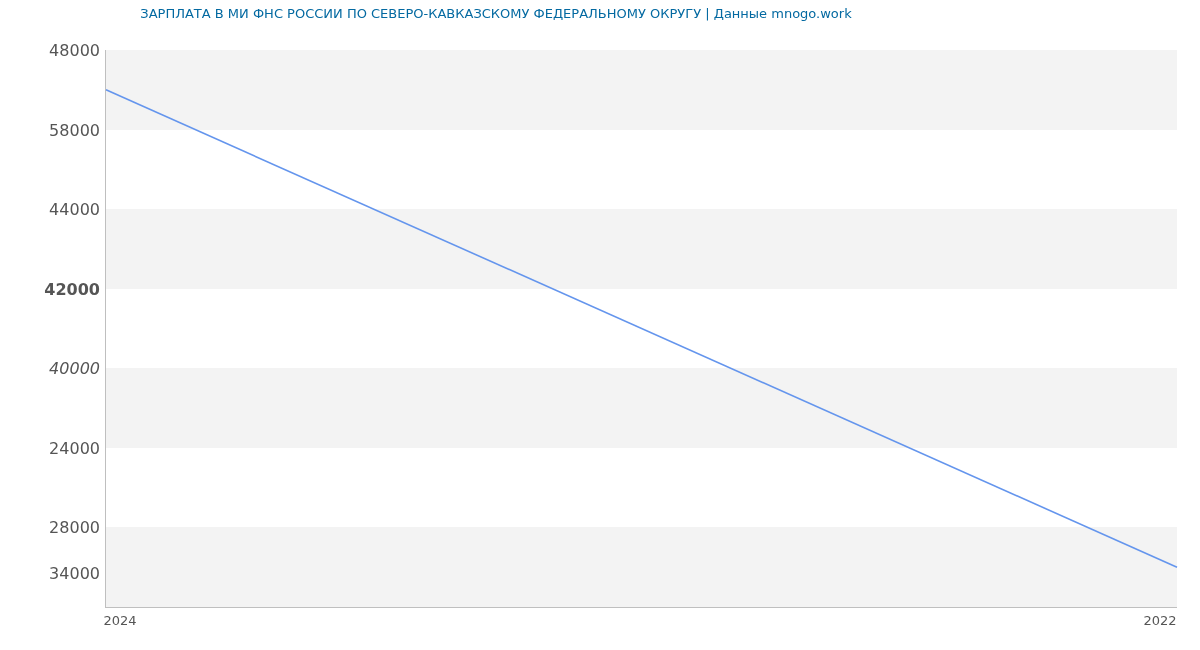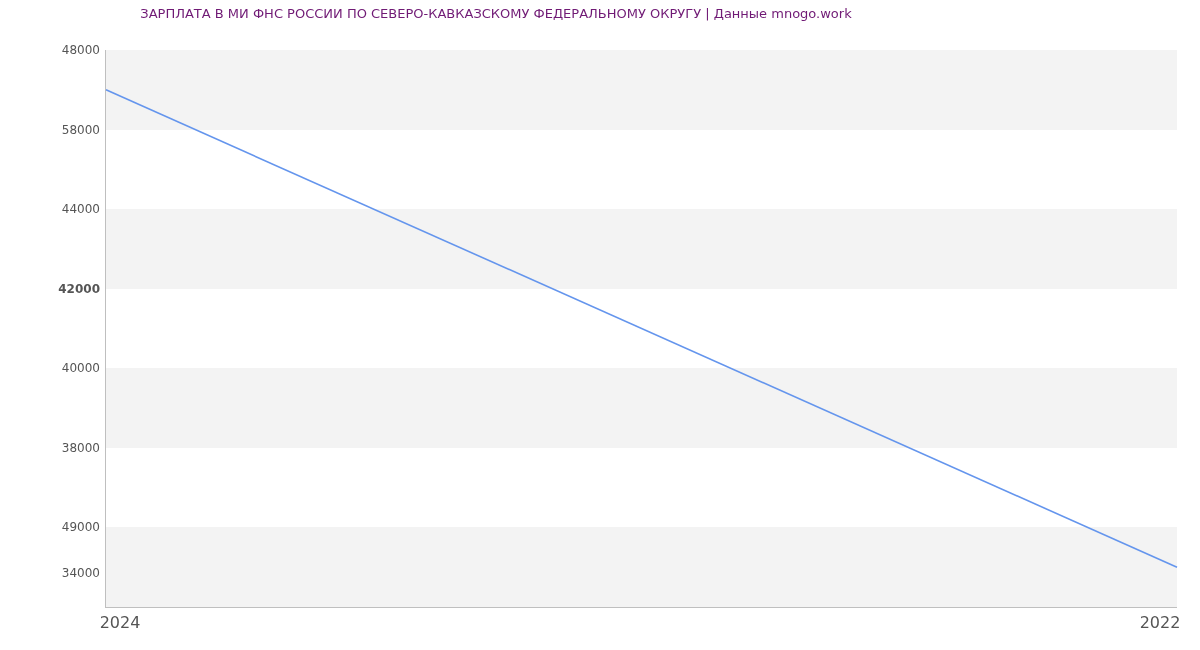--- a/index.html
+++ b/index.html
@@ -16,21 +16,21 @@
     width: 1200px;
     height: 650px;
   }
   .title {
     position: absolute;
     top: 6px;
     left: 0;
     width: 992px;
     text-align: center;
     font-size: 13px;
-    color: #701a75;
+    color: #0369a1;
   }
   .plot {
     position: absolute;
     left: 105px;
     top: 50px;
     width: 1072px;
     height: 558px;
     border-left: 1px solid #bfbfbf;
     border-bottom: 1px solid #bfbfbf;
     box-sizing: border-box;
@@ -39,28 +39,28 @@
     position: absolute;
     left: 0;
     width: 100%;
     background: #f3f3f3;
   }
   .y-tick {
     position: absolute;
     right: 1100px; 
     width: 90px;
     text-align: right;
-    font-size: 12px;
+    font-size: 16px;
     color: #555555;
     transform: translateY(-50%);
   }
   .x-tick {
     position: absolute;
     top: 613px;
-    font-size: 16px;
+    font-size: 13px;
     color: #555555;
     transform: translateX(-50%);
   }
   svg.line {
     position: absolute;
     left: 0;
     top: 0;
     width: 100%;
     height: 100%;
     overflow: visible;
@@ -80,23 +80,23 @@
     <div class="band" style="top:318.29px; height:79.57px;"></div>
     <div class="band" style="top:477.43px; height:79.57px;"></div>
 
     <svg class="line" viewBox="0 0 1071 557" preserveAspectRatio="none">
 
       <line x1="0" y1="39.79" x2="1071" y2="517.21" stroke="#6495ed" stroke-width="1.6" fill="none"></line>
     </svg>
   </div>
 
   <div class="y-tick" style="top:573px;">34000</div>
-  <div class="y-tick" style="top:527.43px;">49000</div>
-  <div class="y-tick" style="top:447.86px;">38000</div>
-  <div class="y-tick" style="top:368.29px;">40000</div>
+  <div class="y-tick" style="top:527.43px;">28000</div>
+  <div class="y-tick" style="top:447.86px;">24000</div>
+  <div class="y-tick" style="top:368.29px;font-style:italic;">40000</div>
   <div class="y-tick" style="top:288.71px;font-weight:bold;">42000</div>
   <div class="y-tick" style="top:209.14px;">44000</div>
   <div class="y-tick" style="top:129.57px;">58000</div>
   <div class="y-tick" style="top:50px;">48000</div>
 
   <div class="x-tick" style="left:120px;">2024</div>
   <div class="x-tick" style="left:1160px;">2022</div>
 
 </div>
 

